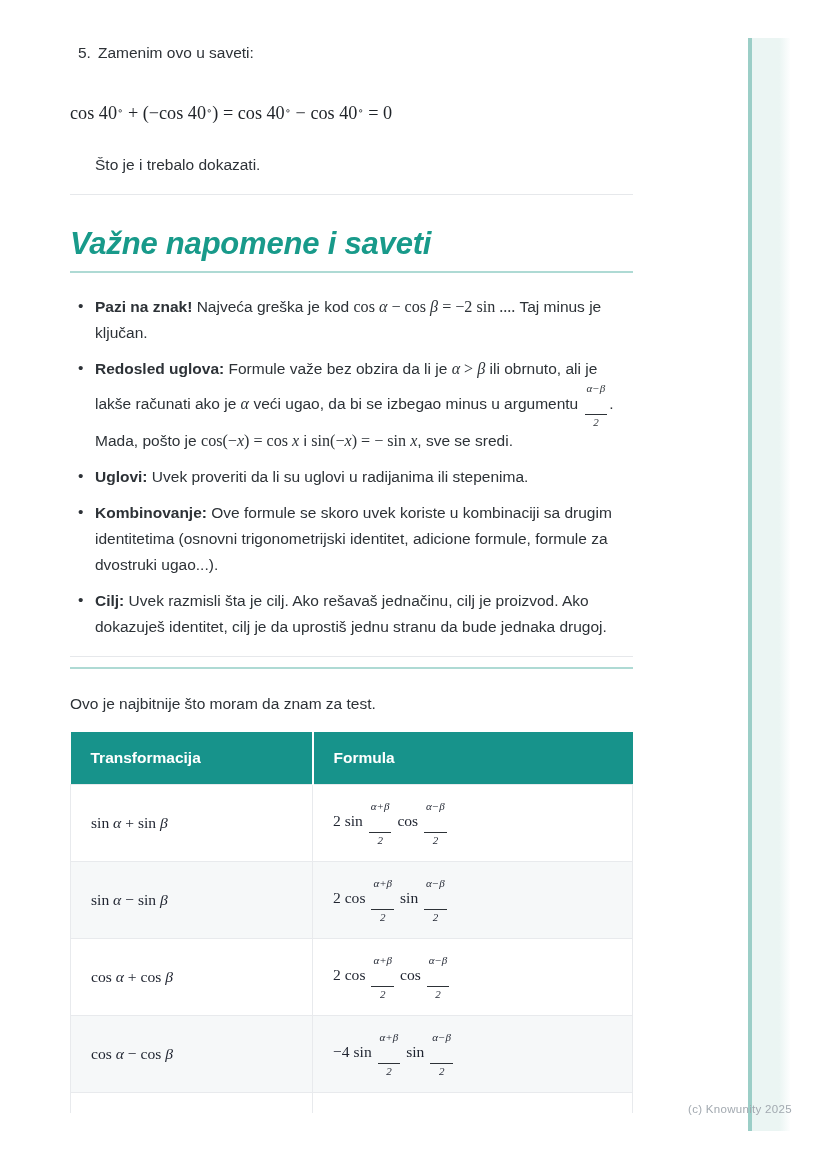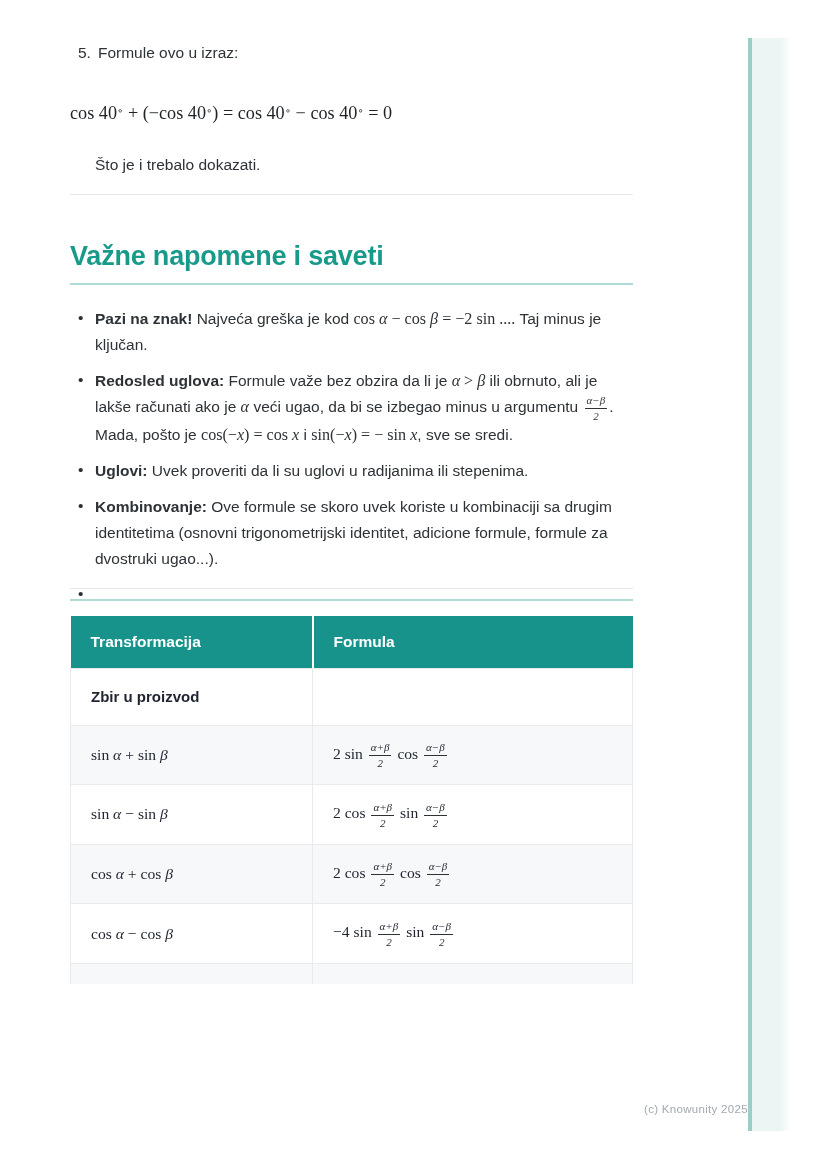--- a/index.html
+++ b/index.html
@@ -21,41 +21,41 @@
   .step .num{margin-right:7px}
   .formula{
     margin-top:30px;text-align:left;color:#1F2328;
     font-family:"Liberation Serif",serif;font-size:17.5px;line-height:30px;
   }
   .conclusion{margin-top:24px;padding-left:25px}
 
   hr.rule{border:none;border-top:1px solid #E6E8EB;margin:16px 0 0}
 
   h1.sec{
-    margin-top:44px;font-size:27px;line-height:34px;font-weight:700;
-    color:var(--accent);letter-spacing:-0.2px;
+    margin-top:32px;font-size:31px;line-height:34px;font-weight:700;
+    color:var(--accent);letter-spacing:-0.2px;font-style:italic;
   }
   .underline{height:2px;background:var(--accent-light);margin-top:10px}
 
   ul.notes{list-style:none;margin-top:21px}
   ul.notes li{position:relative;padding-left:25px;margin-bottom:10px}
   ul.notes .bullet{position:absolute;left:8px;top:-1px}
 
   .intro{margin-top:22px}
 
   
   .seg-b{font-weight:700;font-family:"Liberation Sans",sans-serif}
   .seg-m{font-family:"Liberation Serif",serif;font-size:1.04em}
   .seg-i{font-family:"Liberation Serif",serif;font-style:italic;font-size:1.04em}
   .seg-s{font-family:"Liberation Serif",serif;font-size:0.58em;vertical-align:0.45em}
   .frac{
     display:inline-block;text-align:center;vertical-align:middle;
     font-family:"Liberation Serif",serif;font-style:italic;line-height:1;margin:0 2px;
   }
-  .frac .num{display:block;font-size:11px;padding:1px 2px 2px;border-bottom:1px solid #2D3237}
+  .frac .num{display:block;font-size:11px;padding:1px 2px 20px;border-bottom:1px solid #2D3237}
   .frac .den{display:block;font-size:11px;padding-top:2px}
 
   
   table.formulas{width:100%;border-collapse:collapse;margin-top:15px}
   table.formulas th{
     background:var(--th);color:#fff;text-align:left;font-size:15.5px;
     font-weight:700;padding:15px 0 15px 20px;line-height:22px;
   }
   table.formulas th:first-child{border-right:2px solid #fff;width:242px}
   table.formulas td{
@@ -65,37 +65,37 @@
   table.formulas tbody tr:nth-child(even){background:var(--row-alt)}
   table.formulas tr.partial td{height:21px;padding:0;border-bottom:none}
 
   
   .stripe{position:absolute;left:748px;top:38px;width:42px;height:1093px;z-index:1}
   .stripe .line{position:absolute;left:0;top:0;width:4px;height:100%;background:var(--stripe-line)}
   .stripe .fill{position:absolute;left:4px;top:0;right:0;height:100%;
     background:linear-gradient(90deg,var(--stripe-fill) 0%,var(--stripe-fill) 72%,#FDFEFE 100%)}
 
   .footer{
-    position:absolute;left:644px;top:1101px;z-index:3;
+    position:absolute;left:688px;top:1101px;z-index:3;
     font-size:11.5px;line-height:16px;color:var(--footer);letter-spacing:0.3px;
   }
 </style>
 </head>
 <body>
 
 <div class="stripe">
   <div class="line"></div>
   <div class="fill"></div>
 </div>
 
 <div class="content">
 
   <div class="step">
     <span class="num">5.</span>
-    <span>Formule ovo u izraz:</span>
+    <span>Zamenim ovo u saveti:</span>
   </div>
 
   <div class="formula"><span class="seg-m">cos 40</span><span class="seg-s">∘</span><span class="seg-m"> + (−cos 40</span><span class="seg-s">∘</span><span class="seg-m">) = cos 40</span><span class="seg-s">∘</span><span class="seg-m"> − cos 40</span><span class="seg-s">∘</span><span class="seg-m"> = 0</span></div>
 
   <p class="conclusion">Što je i trebalo dokazati.</p>
 
   <hr class="rule">
 
   <h1 class="sec">Važne napomene i saveti</h1>
   <div class="underline"></div>
@@ -112,40 +112,38 @@
     <li>
       <span class="bullet">•</span>
       <span><span class="seg-b">Uglovi:</span><span class="seg-t"> Uvek proveriti da li su uglovi u radijanima ili stepenima.</span></span>
     </li>
     <li>
       <span class="bullet">•</span>
       <span><span class="seg-b">Kombinovanje:</span><span class="seg-t"> Ove formule se skoro uvek koriste u kombinaciji sa drugim identitetima (osnovni trigonometrijski identitet, adicione formule, formule za dvostruki ugao...).</span></span>
     </li>
     <li>
       <span class="bullet">•</span>
+      <span><span class="seg-b">Cilj:</span><span class="seg-t"> Uvek razmisli šta je cilj. Ako rešavaš jednačinu, cilj je proizvod. Ako dokazuješ identitet, cilj je da uprostiš jednu stranu da bude jednaka drugoj.</span></span>
     </li>
   </ul>
 
   <hr class="rule">
 
   <div class="underline"></div>
 
+  <p class="intro">Ovo je najbitnije što moram da znam za test.</p>
 
   <table class="formulas">
     <thead>
       <tr>
         <th>Transformacija</th>
         <th>Formula</th>
       </tr>
     </thead>
     <tbody>
-      <tr>
-        <td><span class="seg-b">Zbir u proizvod</span></td>
-        <td></td>
-      </tr>
       <tr>
         <td><span class="seg-m">sin </span><span class="seg-i">α</span><span class="seg-m"> + sin </span><span class="seg-i">β</span></td>
         <td><span class="seg-m">2 sin </span><span class="frac"><span class="num">α+β</span><span class="den">2</span></span><span class="seg-m"> cos </span><span class="frac"><span class="num">α−β</span><span class="den">2</span></span></td>
       </tr>
       <tr>
         <td><span class="seg-m">sin </span><span class="seg-i">α</span><span class="seg-m"> − sin </span><span class="seg-i">β</span></td>
         <td><span class="seg-m">2 cos </span><span class="frac"><span class="num">α+β</span><span class="den">2</span></span><span class="seg-m"> sin </span><span class="frac"><span class="num">α−β</span><span class="den">2</span></span></td>
       </tr>
       <tr>
         <td><span class="seg-m">cos </span><span class="seg-i">α</span><span class="seg-m"> + cos </span><span class="seg-i">β</span></td>

